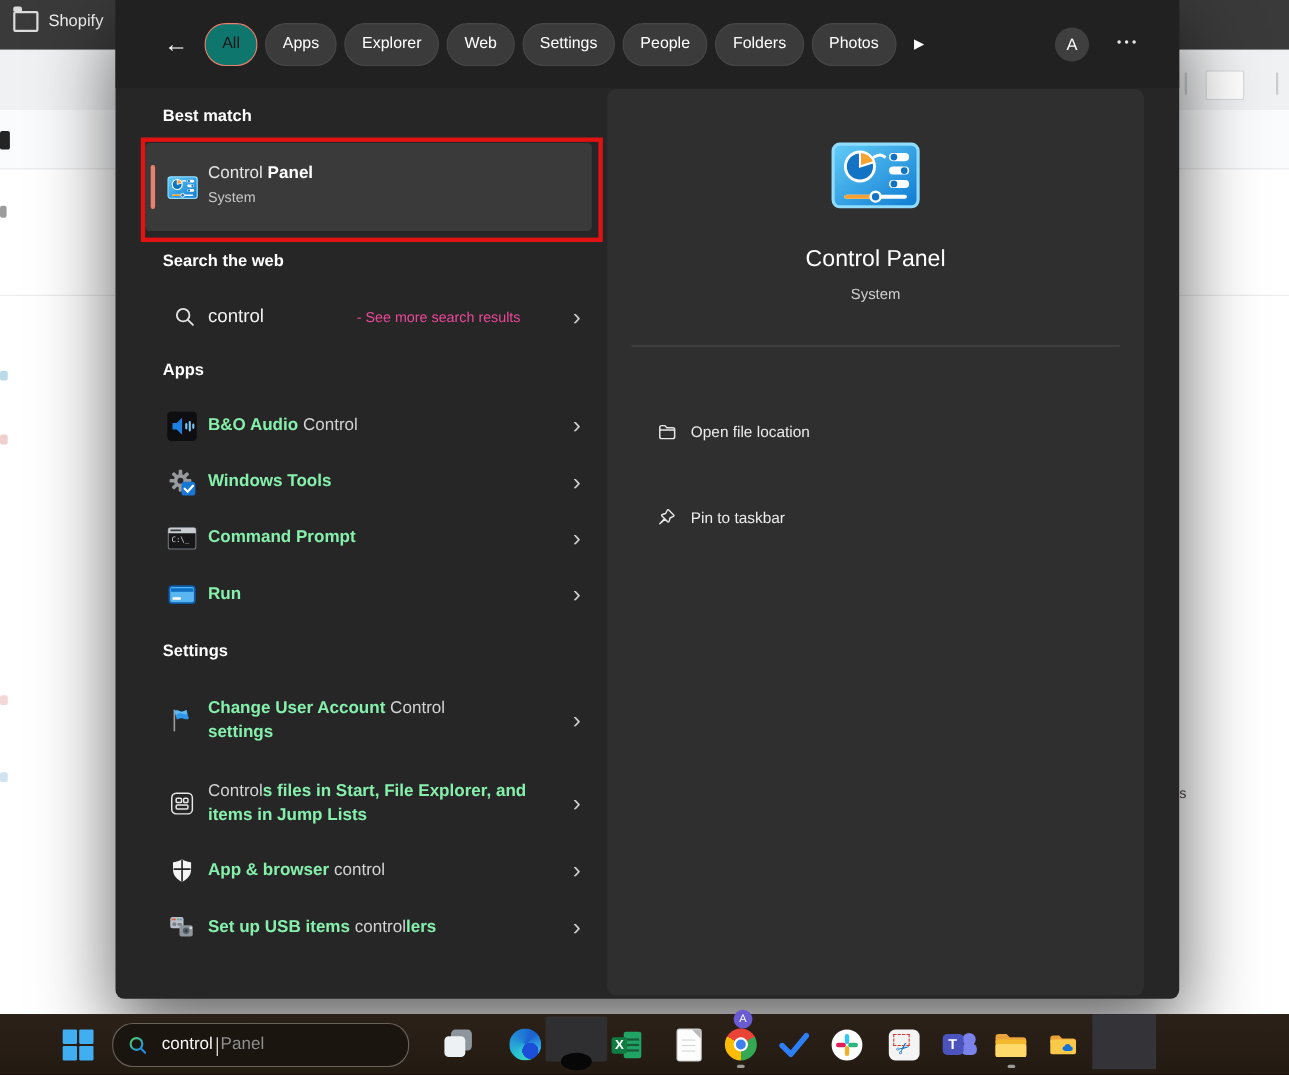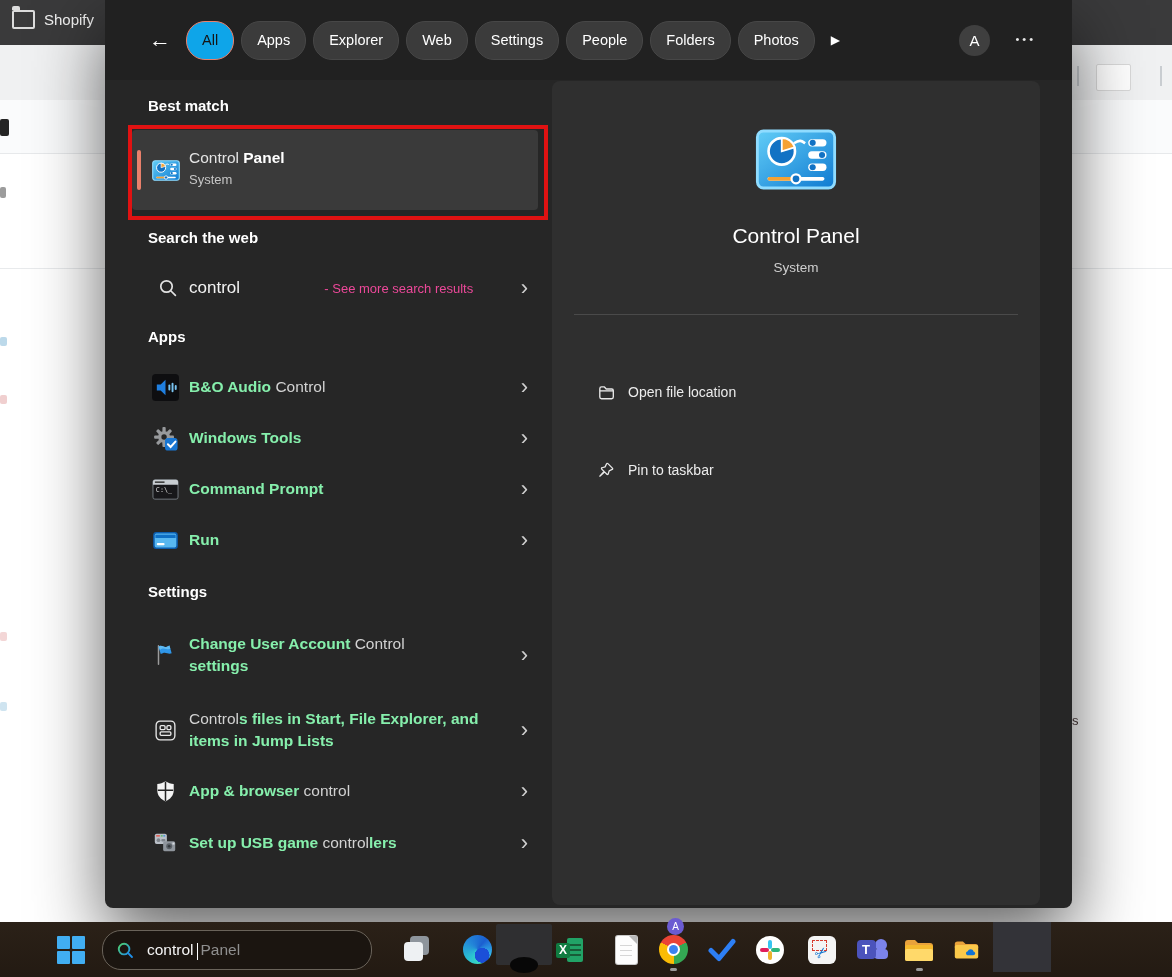--- a/index.html
+++ b/index.html
@@ -17,21 +17,21 @@
   .page .hline{position:absolute;height:1px;background:#e8eaec;}
   .frag{position:absolute;border-radius:2px;}
   
   .flyout{left:105px;top:0;width:967px;height:908px;background:#262626;border-radius:0 0 8px 8px;
     box-shadow:0 28px 70px rgba(0,0,0,.62);}
   .fly-header{position:absolute;left:0;top:0;width:100%;height:80px;background:#212121;display:flex;align-items:center;}
   .back{margin-left:44px;color:#fff;font-size:22px;line-height:1;cursor:default;}
   .pills{display:flex;gap:7px;margin-left:15px;align-items:center;}
   .pill{height:37px;line-height:37px;padding:0 15px;border-radius:19px;background:#3b3b3b;
     border:1px solid #474747;color:#fff;font-size:14.5px;white-space:nowrap;}
-  .pill.active{background:#0ea5e9;border-color:#E9806B;color:#151515;}
+  .pill.active{background:#0f766e;border-color:#E9806B;color:#151515;}
   .more-arrow{color:#fff;font-size:12px;margin-left:16px;}
   .avatar{position:absolute;right:82px;top:25px;width:31px;height:31px;border-radius:50%;background:#3f3f3f;
     color:#fff;font-size:15px;display:flex;align-items:center;justify-content:center;}
   .dots{position:absolute;right:36px;top:33px;color:#e8e8e8;font-size:11px;letter-spacing:3px;}
   .sec-h{position:absolute;left:43px;color:#fff;font-size:15px;font-weight:bold;}
   .row{position:absolute;left:27px;width:408px;}
   .ric{position:absolute;left:19px;top:50%;transform:translateY(-50%);width:28px;height:28px;display:flex;align-items:center;justify-content:center;}
   .rlabel{position:absolute;left:57px;top:50%;transform:translateY(-50%);font-size:15.5px;line-height:1.4;color:#fff;}
   .rlabel b{font-weight:bold;color:#86efac;}
   .rlabel .nm{font-weight:normal;color:#d2d2d2;}
@@ -311,21 +311,21 @@
             <rect x="9.5" y="5.5" width="2" height="1.6" fill="#59b86c"></rect>
             <rect x="12.2" y="5.5" width="2" height="1.6" fill="#4a90d9"></rect>
             <circle cx="7" cy="11" r="2" fill="#7d838a"></circle>
             <rect x="10" y="9.8" width="4.5" height="2.6" rx="1" fill="#7d838a"></rect>
             <rect x="12" y="12" width="13" height="11" rx="2" fill="#8f959c"></rect>
             <circle cx="18.5" cy="17.5" r="3.2" fill="#5a6066"></circle>
             <circle cx="18.5" cy="17.5" r="1.4" fill="#33373b"></circle>
             <rect x="22" y="13.5" width="2.2" height="2.2" fill="#d8dde2"></rect>
           </svg>
       </span>
-      <span class="rlabel" style="white-space:nowrap"><b>Set up USB game </b><span class="nm">control</span><b>lers</b></span>
+      <span class="rlabel" style="white-space:nowrap"><b>Set up USB items </b><span class="nm">control</span><b>lers</b></span>
       <span class="chev">›</span>
     </div>
 
     <div class="card">
       <div style="position:absolute;left:50%;top:48px;transform:translateX(-50%)">
         <svg width="82" height="61" viewBox="0 0 40 30">
             <rect x="1" y="1" width="38" height="28" rx="3" fill="url(#cps)" stroke="#8fdcff" stroke-width="1.4"></rect>
             <circle cx="13" cy="11" r="6.5" fill="#1272c4" stroke="#fff" stroke-width="1.3"></circle>
             <path d="M13 11V4.5A6.5 6.5 0 0 1 19.3 9z" fill="#f6a233" stroke="#fff" stroke-width="0.9"></path>
             <path d="M19 7c3-2 4-1 5.5 0" stroke="#fff" stroke-width="1.3" fill="none"></path>

